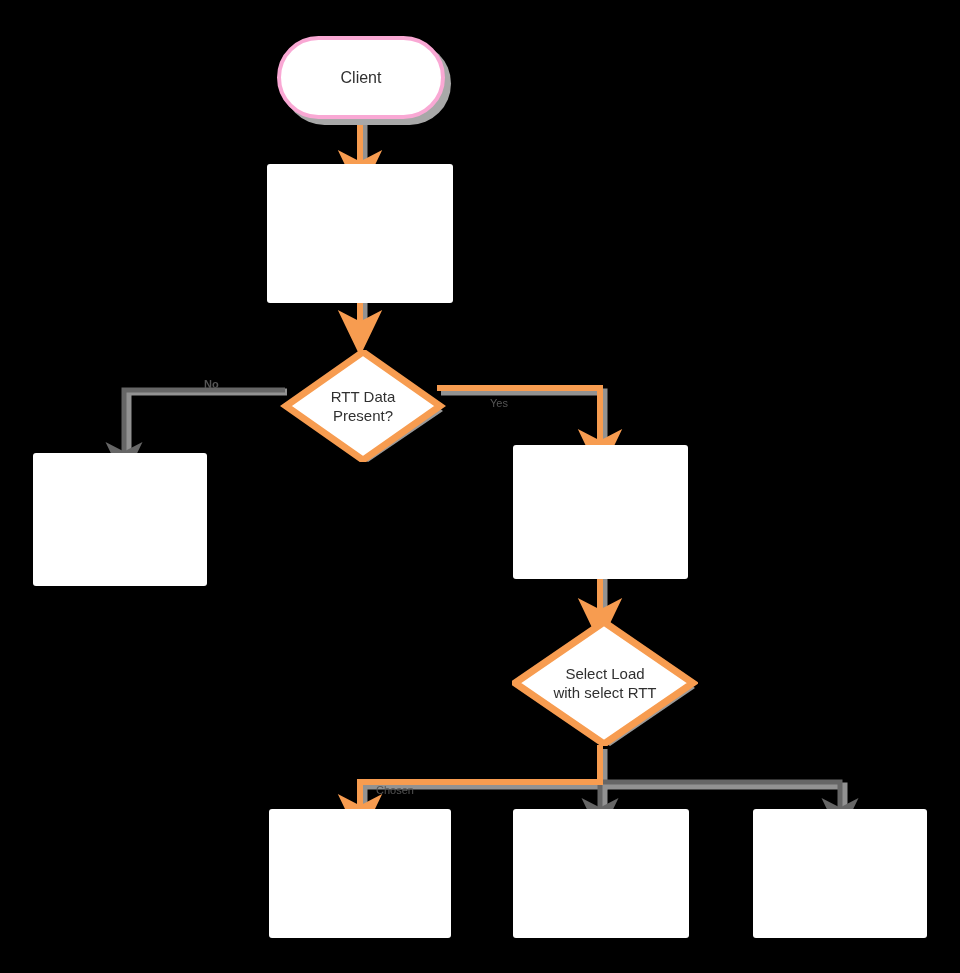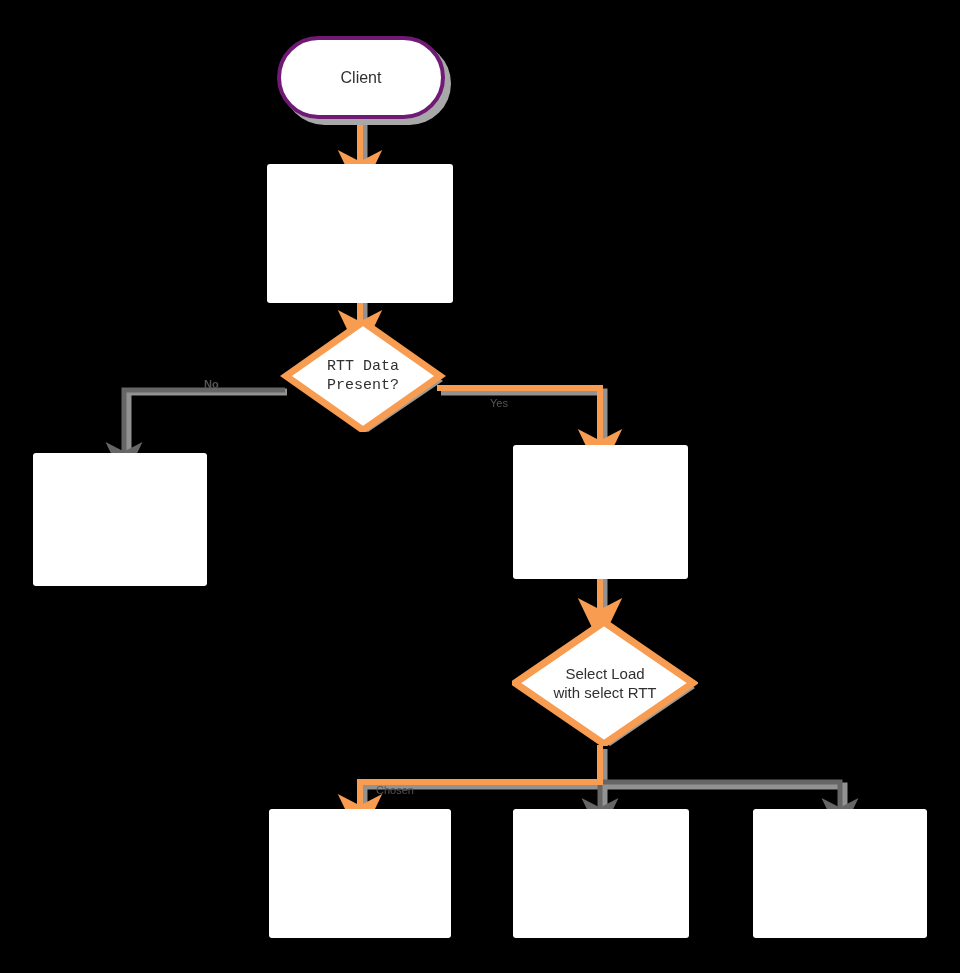--- a/index.html
+++ b/index.html
@@ -42,21 +42,21 @@
   .proc .plate {
     position: absolute;
     inset: -9px -9px -9px -9px;
     background: #ffffff;
     border-radius: 3px;
     z-index: -2;
   }
   
   .term {
     background: #ffffff;
-    border: 4px solid #701a75;
+    border: 4px solid #f9a8d4;
     border-radius: 48px;
     color: #303030;
     font-size: 16px;
     box-shadow: 6px 6px 0 0 #a8a8a8;
   }
   
   .dia-wrap {
     position: absolute;
     z-index: 6;
   }
@@ -135,21 +135,21 @@
 </div>
 
 <div class="node proc" style="left:275px; top:172px; width:170px; height:123px;">
   <div class="plate"></div>
   <div>
     <span class="ln2">Cloudflare</span>
     <span class="ln2">Load Balancing</span>
   </div>
 </div>
 
-<div class="dia-wrap" style="left:280px; top:320px; width:166px; height:112px;font-family:Liberation Mono, monospace;">
+<div class="dia-wrap" style="left:280px; top:350px; width:166px; height:112px;">
   <svg class="dia-shadow" viewBox="0 0 166 112">
     <polygon points="88,5 163,61 88,112 13,61" fill="#9a9a9a"></polygon>
   </svg>
   <svg class="dia-shape" viewBox="0 0 166 112">
     <polygon points="83,2 160,56 83,110 6,56" fill="#ffffff" stroke="#f79c50" stroke-width="7"></polygon>
   </svg>
   <div class="dia-label">
     <div>
       <span class="ln2">RTT Data</span>
       <span class="ln2">Present?</span>

